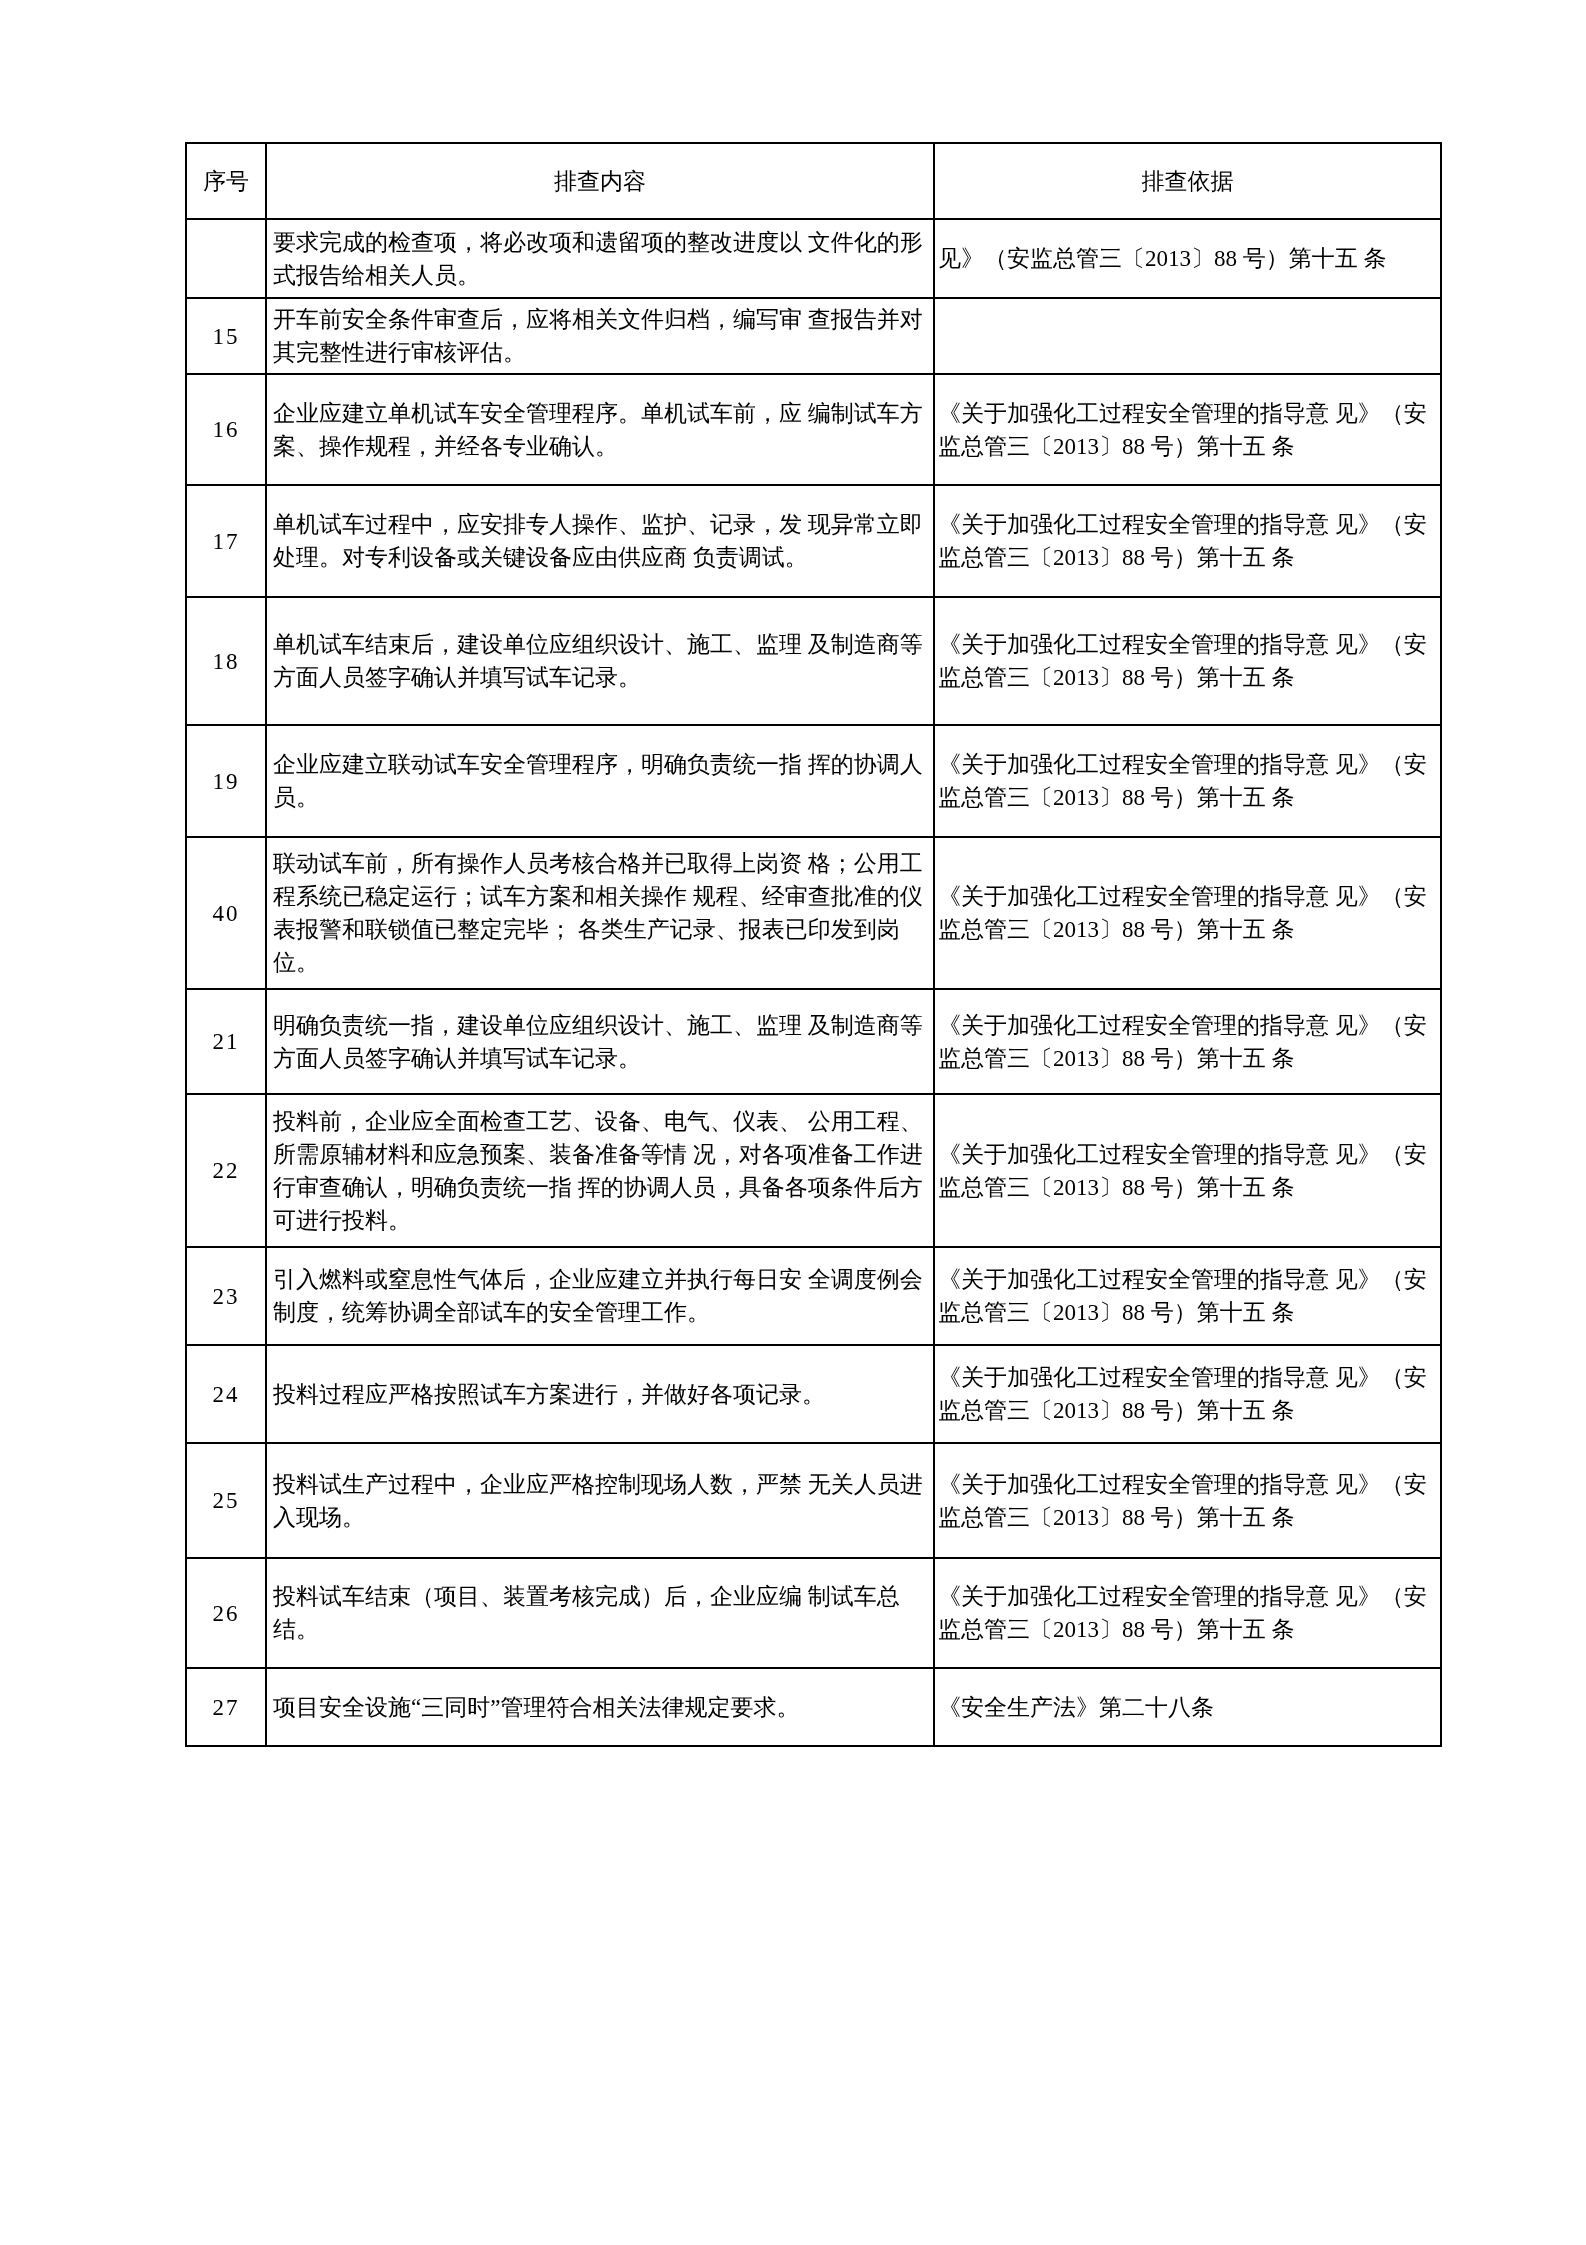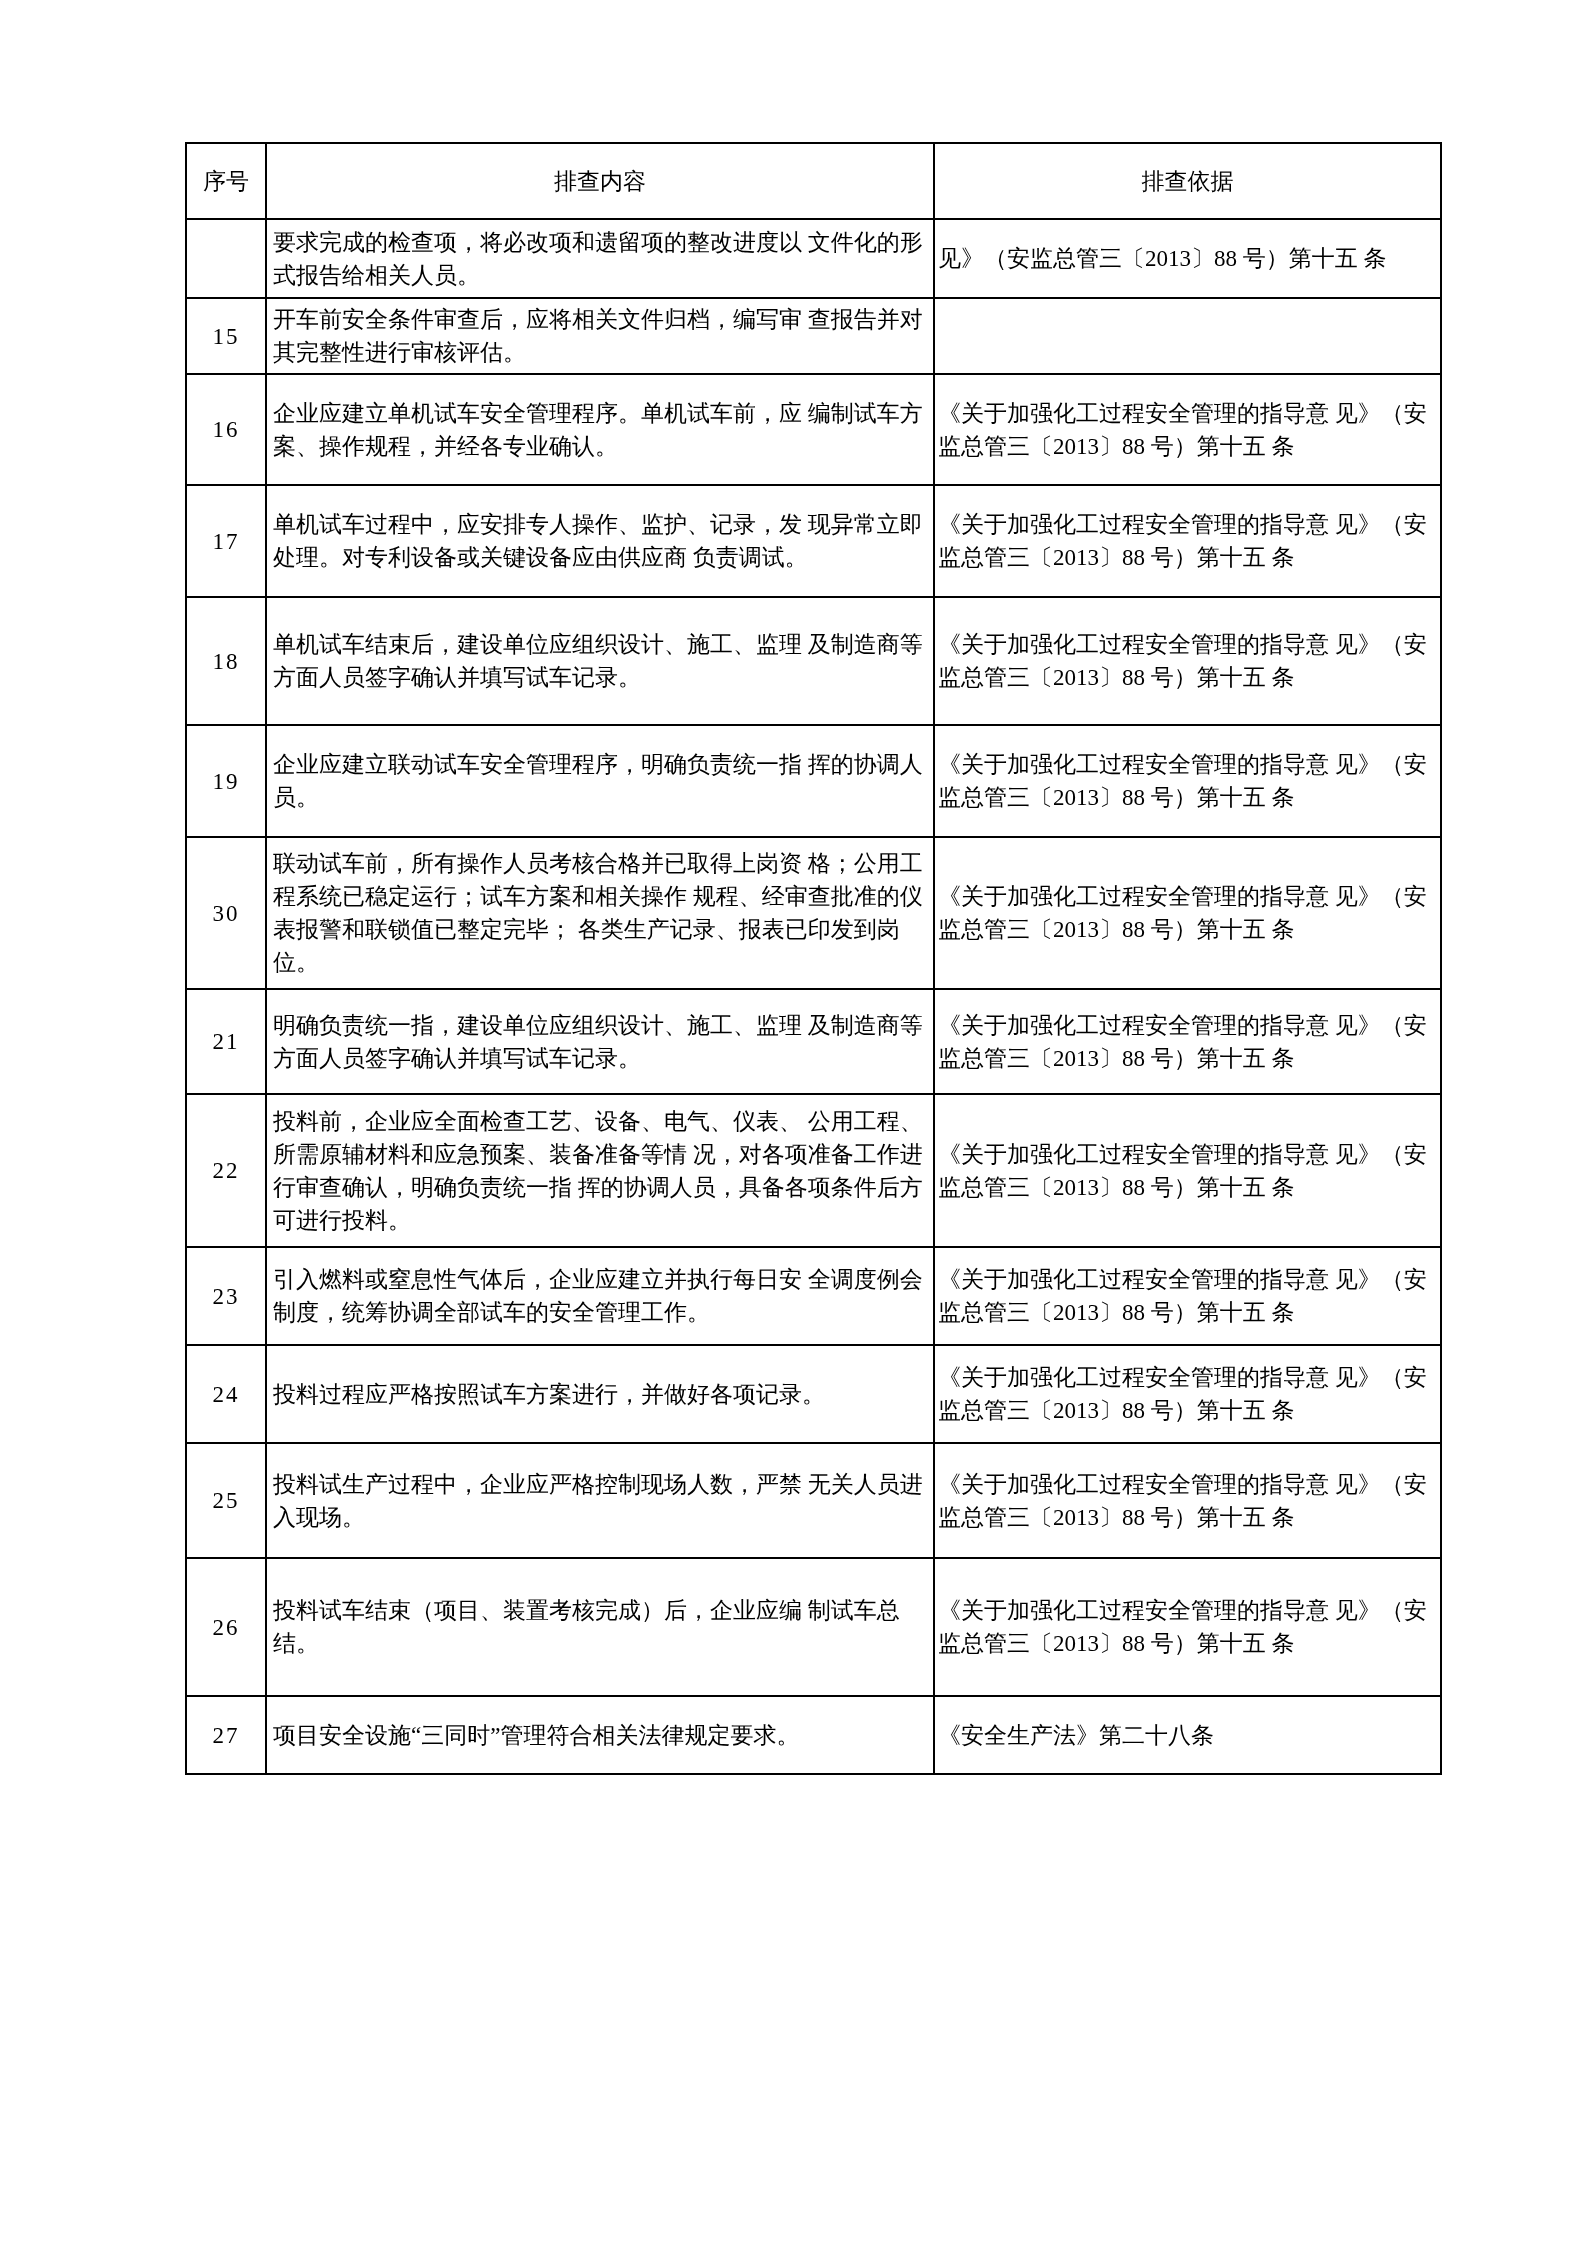--- a/index.html
+++ b/index.html
@@ -91,21 +91,21 @@
       <td class="cell-no">18</td>
       <td class="cell-content">单机试车结束后，建设单位应组织设计、施工、监理 及制造商等方面人员签字确认并填写试车记录。</td>
       <td class="cell-basis">《关于加强化工过程安全管理的指导意 见》（安监总管三〔2013〕88 号）第十五 条</td>
     </tr>
     <tr style="height:112px;">
       <td class="cell-no">19</td>
       <td class="cell-content">企业应建立联动试车安全管理程序，明确负责统一指 挥的协调人员。</td>
       <td class="cell-basis">《关于加强化工过程安全管理的指导意 见》（安监总管三〔2013〕88 号）第十五 条</td>
     </tr>
     <tr style="height:152px;">
-      <td class="cell-no">30</td>
+      <td class="cell-no">40</td>
       <td class="cell-content">联动试车前，所有操作人员考核合格并已取得上岗资 格；公用工程系统已稳定运行；试车方案和相关操作 规程、经审查批准的仪表报警和联锁值已整定完毕； 各类生产记录、报表已印发到岗位。</td>
       <td class="cell-basis">《关于加强化工过程安全管理的指导意 见》（安监总管三〔2013〕88 号）第十五 条</td>
     </tr>
     <tr style="height:105px;">
       <td class="cell-no">21</td>
       <td class="cell-content">明确负责统一指，建设单位应组织设计、施工、监理 及制造商等方面人员签字确认并填写试车记录。</td>
       <td class="cell-basis">《关于加强化工过程安全管理的指导意 见》（安监总管三〔2013〕88 号）第十五 条</td>
     </tr>
     <tr style="height:153px;">
       <td class="cell-no">22</td>
@@ -120,21 +120,21 @@
     <tr style="height:98px;">
       <td class="cell-no">24</td>
       <td class="cell-content">投料过程应严格按照试车方案进行，并做好各项记录。</td>
       <td class="cell-basis">《关于加强化工过程安全管理的指导意 见》（安监总管三〔2013〕88 号）第十五 条</td>
     </tr>
     <tr style="height:115px;">
       <td class="cell-no">25</td>
       <td class="cell-content">投料试生产过程中，企业应严格控制现场人数，严禁 无关人员进入现场。</td>
       <td class="cell-basis">《关于加强化工过程安全管理的指导意 见》（安监总管三〔2013〕88 号）第十五 条</td>
     </tr>
-    <tr style="height:138px;">
+    <tr style="height:110px;">
       <td class="cell-no">26</td>
       <td class="cell-content">投料试车结束（项目、装置考核完成）后，企业应编 制试车总结。</td>
       <td class="cell-basis">《关于加强化工过程安全管理的指导意 见》（安监总管三〔2013〕88 号）第十五 条</td>
     </tr>
     <tr style="height:78px;">
       <td class="cell-no">27</td>
       <td class="cell-content">项目安全设施“三同时”管理符合相关法律规定要求。</td>
       <td class="cell-basis">《安全生产法》第二十八条</td>
     </tr>
   </tbody>

